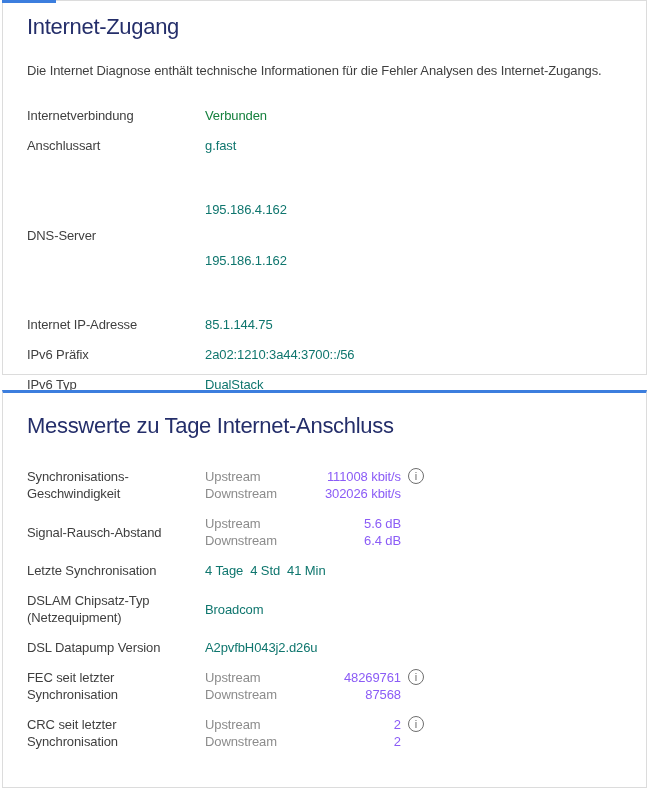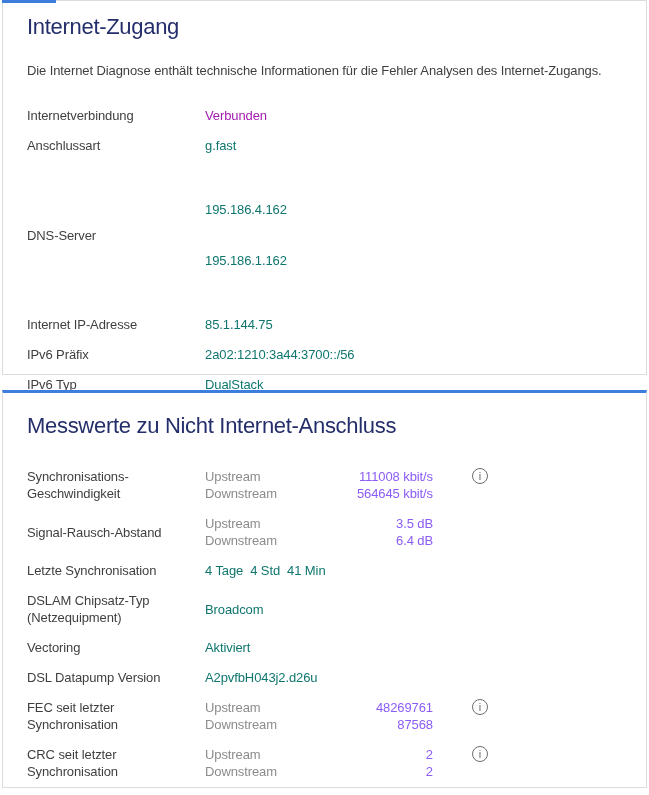--- a/index.html
+++ b/index.html
@@ -29,25 +29,25 @@
   h1.cardtitle{
     margin:0;font-size:22px;line-height:28px;font-weight:normal;
     color:#242e6a;letter-spacing:-0.3px;
   }
   .desc{margin-top:21px;line-height:17px;color:#3f3f3f;}
   .rows{margin-top:28px;}
   .row{display:flex;margin-bottom:13px;line-height:17px;align-items:center;}
   .lbl{width:178px;flex:0 0 178px;color:#3f3f3f;white-space:pre-line;}
   .val{color:#0f766e;white-space:pre-wrap;}
   .val .line{display:block;}
-  .green{color:#a21caf;}
+  .green{color:#15803d;}
   .udcol{width:100px;flex:0 0 100px;color:#8c8c8c;}
   .numcol{width:96px;flex:0 0 96px;text-align:right;color:#8b5cf6;white-space:pre;}
   .udlines{display:flex;flex-direction:column;}
-  .udline{display:flex;align-items:flex-start;line-height:17px;gap:32px;}
+  .udline{display:flex;align-items:flex-start;line-height:17px;}
   .info{
     box-sizing:border-box;display:inline-block;
     width:16px;height:16px;margin-left:7px;margin-top:0px;
     border:1px solid #6e6e6e;border-radius:50%;
     font-size:11px;line-height:14px;text-align:center;color:#6e6e6e;
     cursor:pointer;flex:0 0 16px;
   }
   .info::before{content:"i";}
 </style>
 </head>
@@ -86,69 +86,65 @@
       <div class="val">DualStack</div>
     </div>
     <div class="row">
       <div class="lbl">DynDNS</div>
       <div class="val">Nicht aktiviert</div>
     </div>
   </div>
 </section>
 
 <section class="card card2">
-  <h1 class="cardtitle">Messwerte zu Nicht Internet-Anschluss</h1>
+  <h1 class="cardtitle">Messwerte zu Tage Internet-Anschluss</h1>
 
   <div class="rows">
 
     <div class="row">
       <div class="lbl">Synchronisations-
 Geschwindigkeit</div>
       <div class="udlines">
         <div class="udline">
           <div class="udcol">Upstream</div>
           <div class="numcol">111008 kbit/s</div>
           <span class="info"></span>
         </div>
         <div class="udline">
           <div class="udcol">Downstream</div>
-          <div class="numcol">564645 kbit/s</div>
+          <div class="numcol">302026 kbit/s</div>
         </div>
       </div>
     </div>
 
     <div class="row">
       <div class="lbl">Signal-Rausch-Abstand</div>
       <div class="udlines">
         <div class="udline">
           <div class="udcol">Upstream</div>
-          <div class="numcol">3.5 dB</div>
+          <div class="numcol">5.6 dB</div>
         </div>
         <div class="udline">
           <div class="udcol">Downstream</div>
           <div class="numcol">6.4 dB</div>
         </div>
       </div>
     </div>
 
     <div class="row">
       <div class="lbl">Letzte Synchronisation</div>
       <div class="val">4 Tage  4 Std  41 Min</div>
     </div>
 
     <div class="row">
       <div class="lbl">DSLAM Chipsatz-Typ
 (Netzequipment)</div>
       <div class="val">Broadcom</div>
     </div>
 
-    <div class="row">
-      <div class="lbl">Vectoring</div>
-      <div class="val">Aktiviert</div>
-    </div>
 
     <div class="row">
       <div class="lbl">DSL Datapump Version</div>
       <div class="val">A2pvfbH043j2.d26u</div>
     </div>
 
     <div class="row">
       <div class="lbl">FEC seit letzter Synchronisation</div>
       <div class="udlines">
         <div class="udline">

